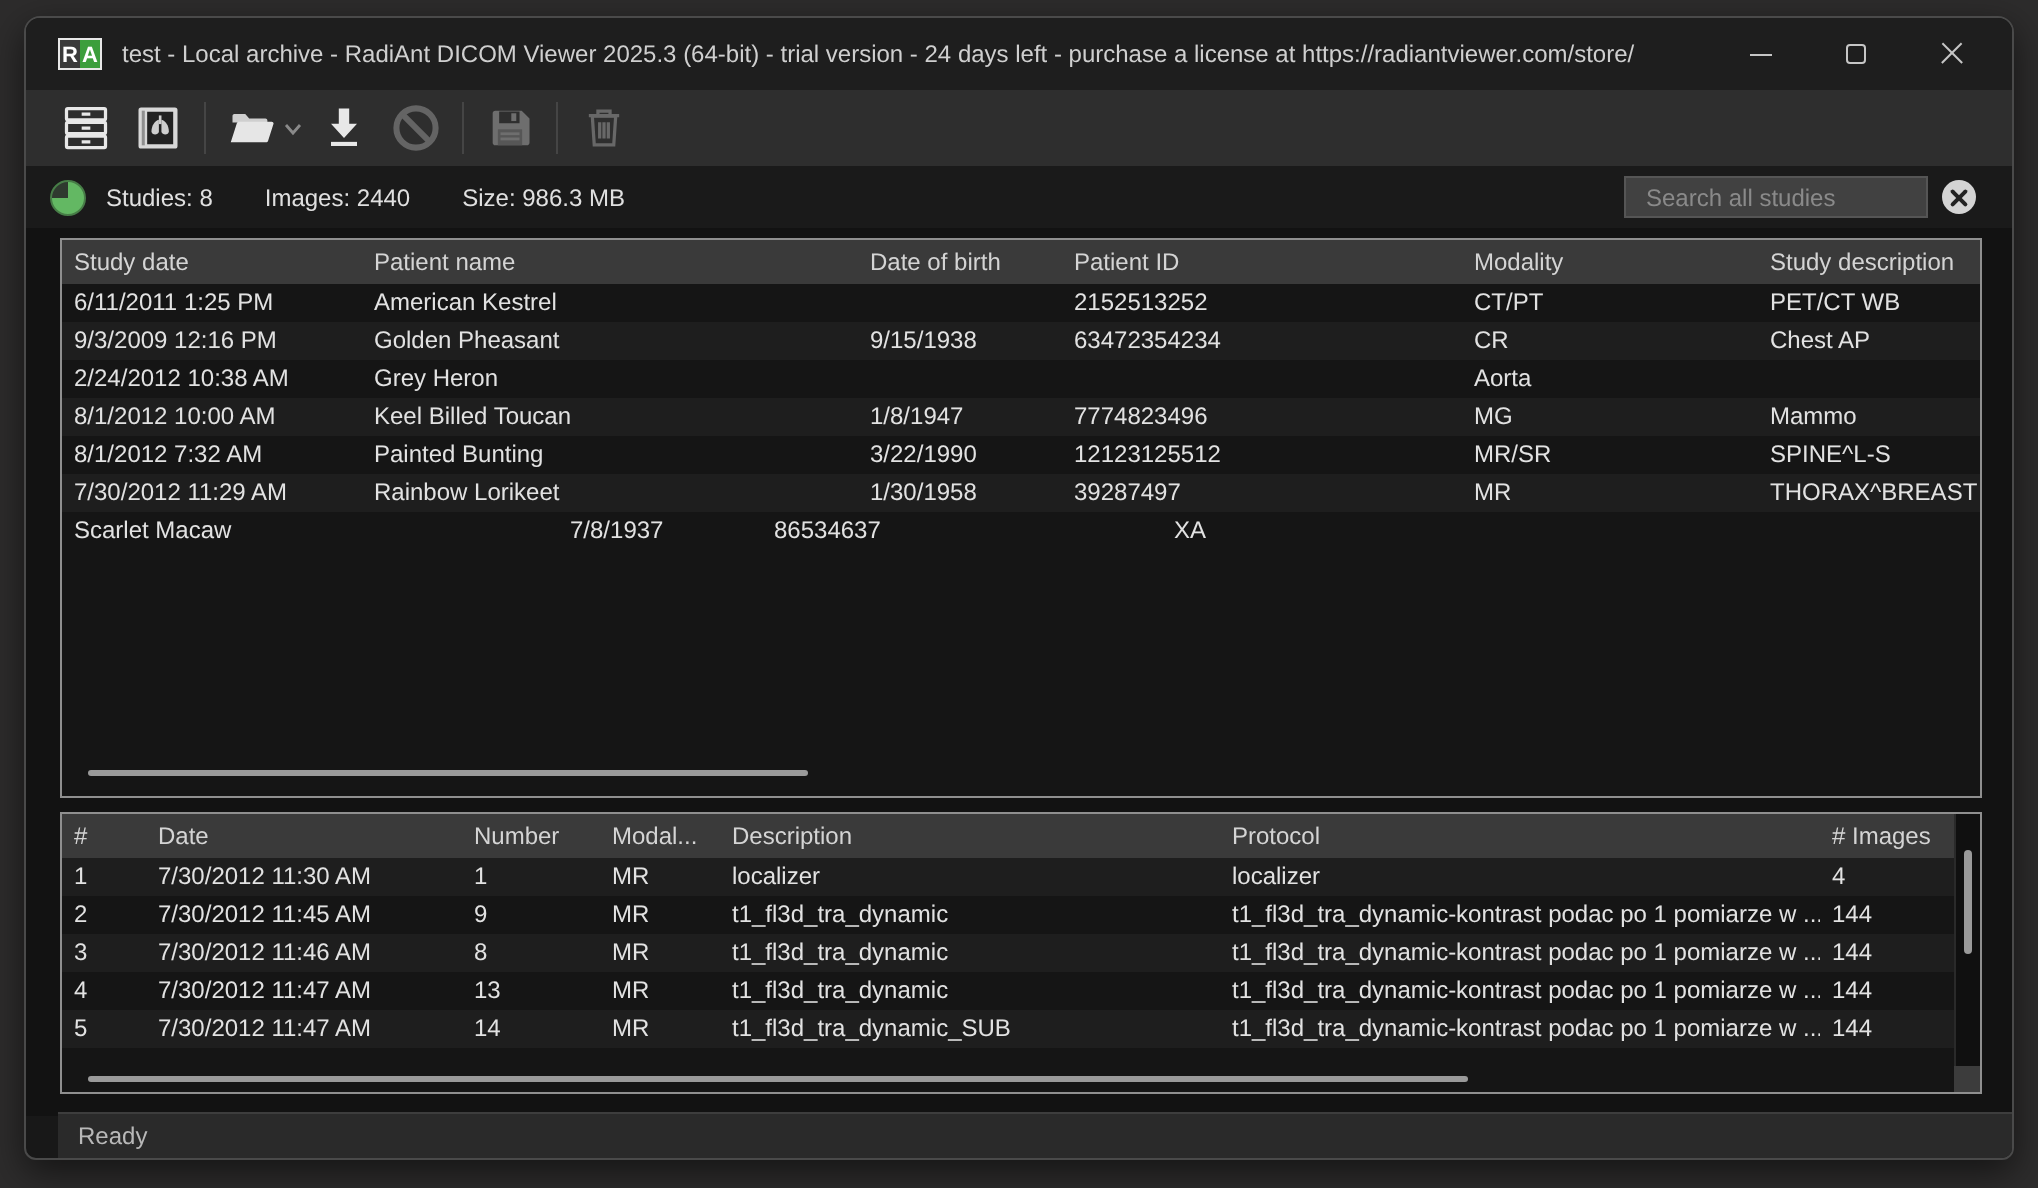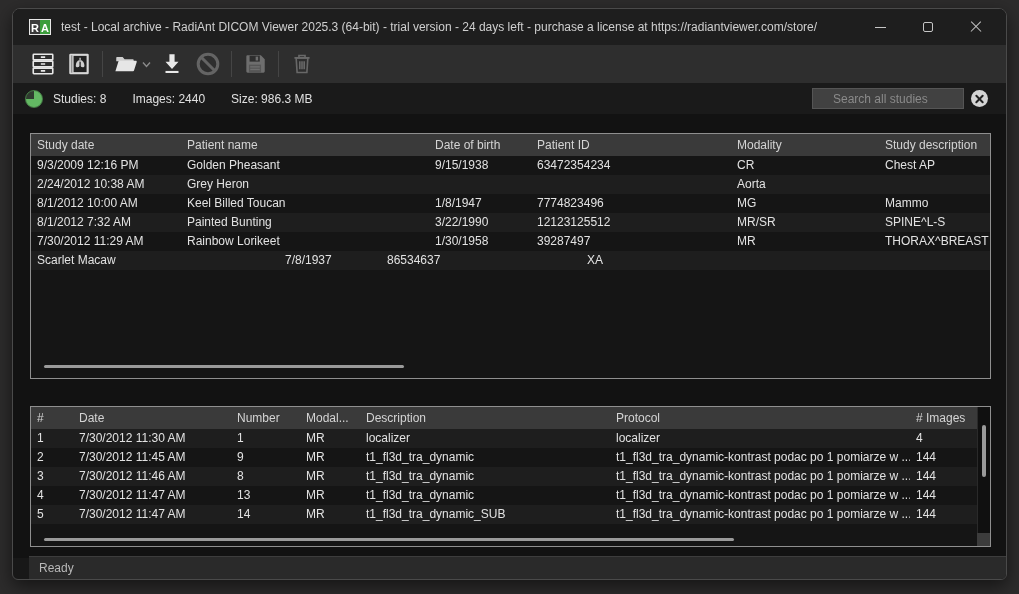--- a/index.html
+++ b/index.html
@@ -45,36 +45,36 @@
 
   
   .infostrip { position:absolute; left:0; top:74px; width:100%; height:31px;
     background:#1a1a1a; display:flex; align-items:center; }
   .pie { width:18px; height:18px; border-radius:50%; margin-left:12px;
     background:conic-gradient(#63b863 0deg 270deg, #2f3a2f 270deg 360deg);
     border:1px solid #477d47; }
   .summary { margin-left:10px; color:#e0e0e0; font-size:12px; display:flex; gap:26px; }
   .search-wrap { position:absolute; right:42px; top:5px; }
   .search-input { width:152px; height:21px; background:#414141; border:1px solid #555;
-    color:#c9c9c9; font-size:12px; padding:0 20px; font-family:"Liberation Sans",sans-serif; }
+    color:#c9c9c9; font-size:12px; padding:0 10px; font-family:"Liberation Sans",sans-serif; }
   .search-input::placeholder { color:#8a8a8a; }
   .clear-btn { position:absolute; right:18px; top:7px; width:17px; height:17px;
     border-radius:50%; background:#d4d4d4; display:flex; align-items:center;
     justify-content:center; }
   .clear-x { position:relative; width:9px; height:9px; }
   .clear-x::before,.clear-x::after { content:""; position:absolute; left:-1px; top:3.6px;
     width:11px; height:2px; background:#222; border-radius:1px; }
   .clear-x::before { transform:rotate(45deg); }
   .clear-x::after { transform:rotate(-45deg); }
 
   
   .main { position:absolute; left:0; top:105px; width:100%; height:444px; background:#121212; }
 
   .panel { position:absolute; background:#151515; border:1px solid #8f8f8f; }
-  .panel-top { left:17px; top:19px; width:961px; height:246px; }
+  .panel-top { left:17px; top:5px; width:961px; height:280px; }
   .panel-bottom { left:17px; top:292px; width:961px; height:141px; }
 
   .thead { display:flex; height:22px; background:#3a3a3a; }
   .th { color:#d4d4d4; font-size:12px; line-height:22px; padding-left:6px;
     white-space:nowrap; overflow:hidden; }
   .trow { display:flex; height:19px; }
   .cell { color:#e2e2e2; font-size:12px; line-height:19px; padding-left:6px;
     white-space:nowrap; overflow:hidden; }
 
   
@@ -217,20 +217,28 @@
     <div class="panel panel-top st">
       <div class="thead">
         <div class="th w0">Study date</div>
         <div class="th w1">Patient name</div>
         <div class="th w2">Date of birth</div>
         <div class="th w3">Patient ID</div>
         <div class="th w4">Modality</div>
         <div class="th w5">Study description</div>
       </div>
       <div class="tbody-st">
+        <div class="trow">
+            <div class="cell w0">6/11/2011 1:25 PM</div>
+            <div class="cell w1">American Kestrel</div>
+            <div class="cell w2"></div>
+            <div class="cell w3">2152513252</div>
+            <div class="cell w4">CT/PT</div>
+            <div class="cell w5">PET/CT WB</div>
+          </div>
           <div class="trow">
             <div class="cell w0">9/3/2009 12:16 PM</div>
             <div class="cell w1">Golden Pheasant</div>
             <div class="cell w2">9/15/1938</div>
             <div class="cell w3">63472354234</div>
             <div class="cell w4">CR</div>
             <div class="cell w5">Chest AP</div>
           </div>
           <div class="trow">
             <div class="cell w0">2/24/2012 10:38 AM</div>

